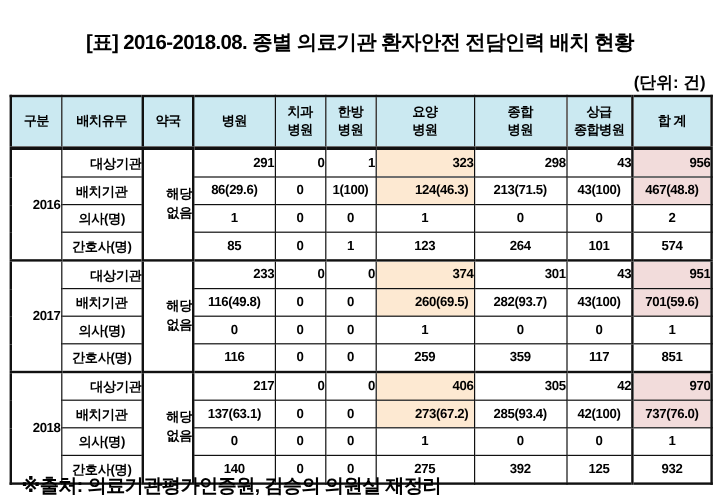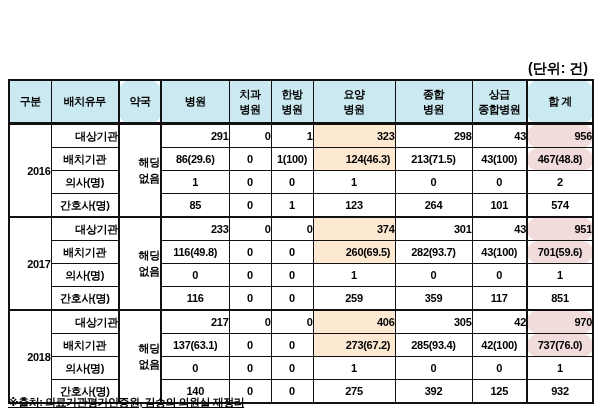--- a/index.html
+++ b/index.html
@@ -22,36 +22,37 @@
   th, td {
     border:1px solid var(--border,#111); text-align:center; vertical-align:middle;
     font-weight:bold; padding:0; overflow:hidden;
   }
   th {
     background:var(--header-bg,#cbe9f1); font-size:11px; line-height:1.3;
     white-space:pre-line; height:41px; letter-spacing:-0.5px;
   }
   td { font-size:11px; height:22px; letter-spacing:-0.3px; }
   td.pharm { white-space:pre-line; line-height:1.45; }
-  .thickL { border-left-width:2px;border-radius:12px; }
+  .thickL { border-left-width:2px; }
   .thickR { border-right-width:2px; }
   tr.header-row th { border-bottom:3px solid var(--border,#111); }
   tr.group-start td { border-top:2px solid var(--border,#111);text-align:right; }
   td.peach { background:var(--highlight-peach,#fde9d2);padding-left:28px; }
   td.pink  { background:var(--highlight-pink,#f2dcdb); }
   .footer {
-    position:absolute; top:395px; left:8px; font-size:11px; font-weight:bold;
-    letter-spacing:-0.5px; white-space:nowrap;text-decoration:underline;
+    position:absolute; top:395px; left:18px; font-size:16px; font-weight:bold;
+    letter-spacing:-0.5px; white-space:nowrap;
   }
 </style>
 </head>
 <body>
 
 <div class="page">
 
+  <div class="title">[표] 2016-2018.08. 종별 의료기관 환자안전 전담인력 배치 현황</div>
   <div class="unit">(단위: 건)</div>
 
   <table class="main">
     <colgroup>
       <col style="width:42px">
         <col style="width:68px">
         <col style="width:42px">
       <col style="width:68px">
         <col style="width:42px">
         <col style="width:42px">

